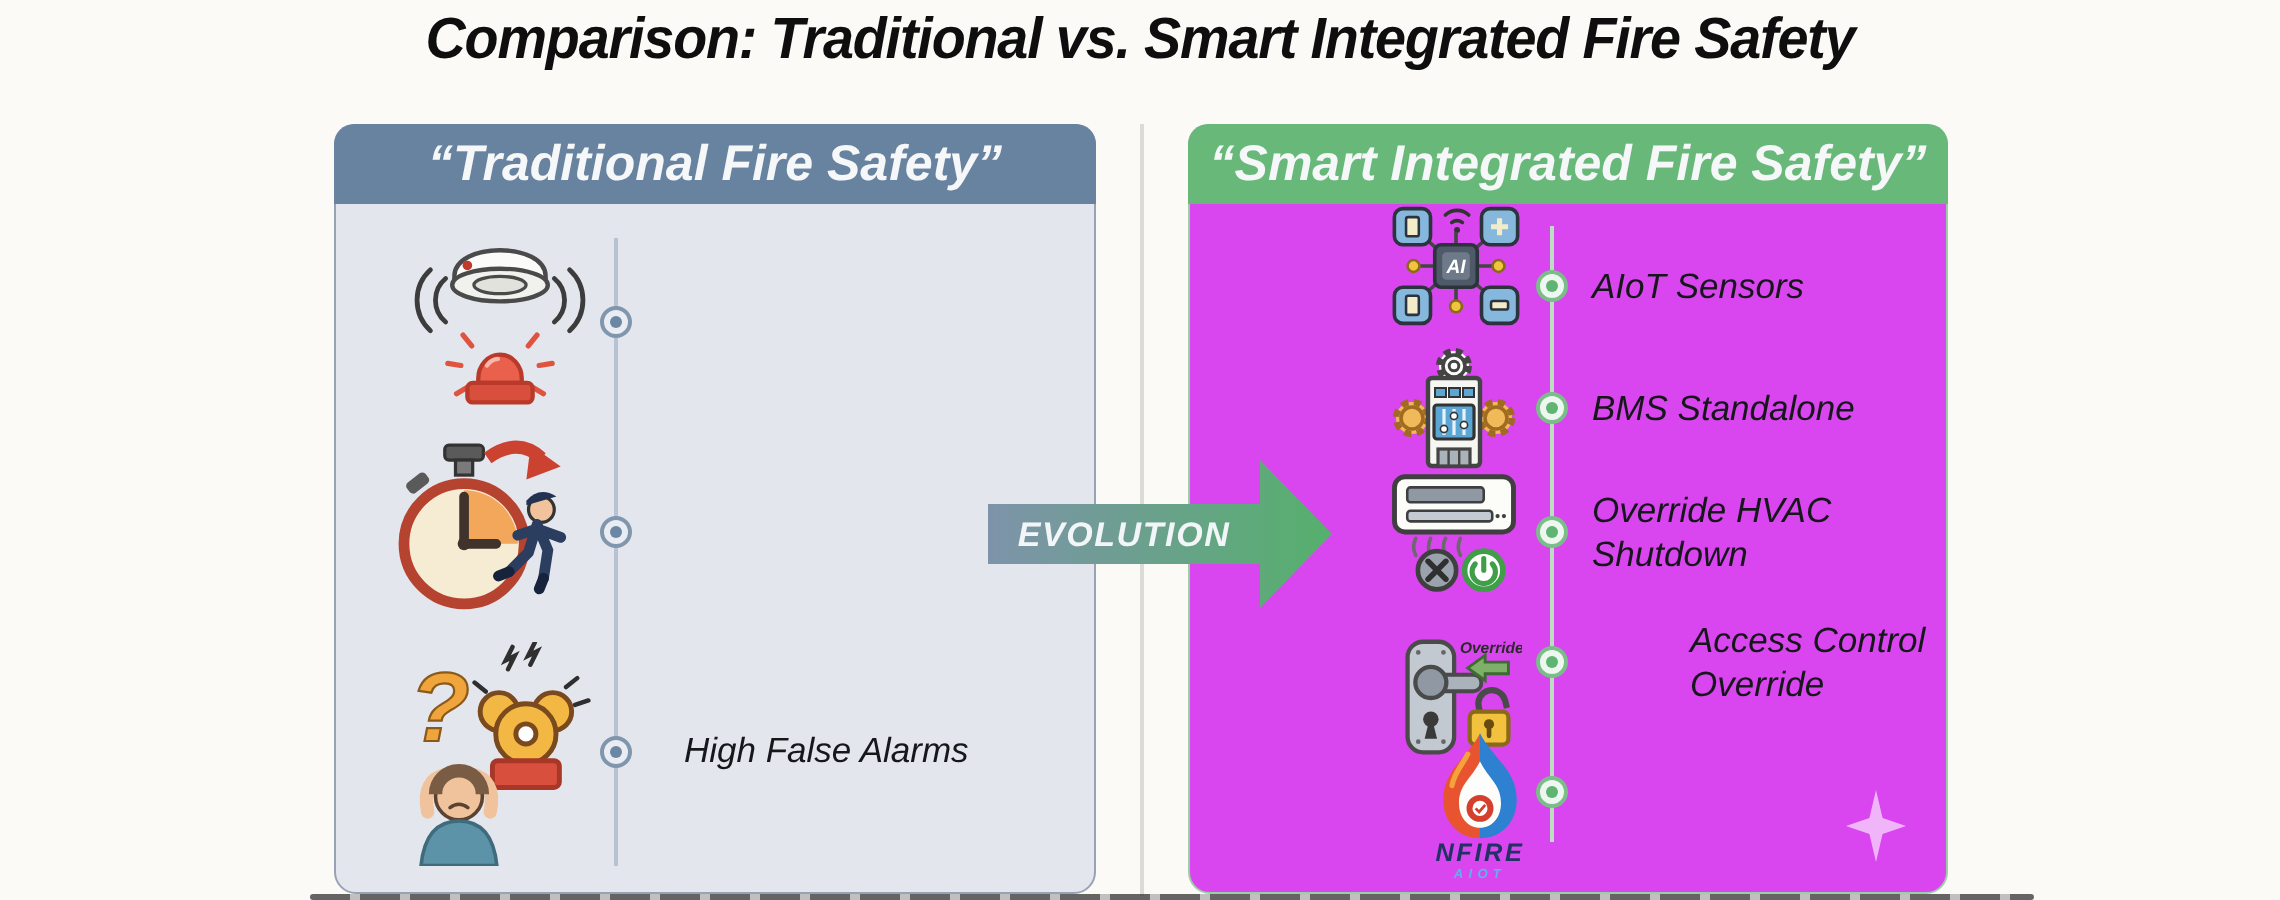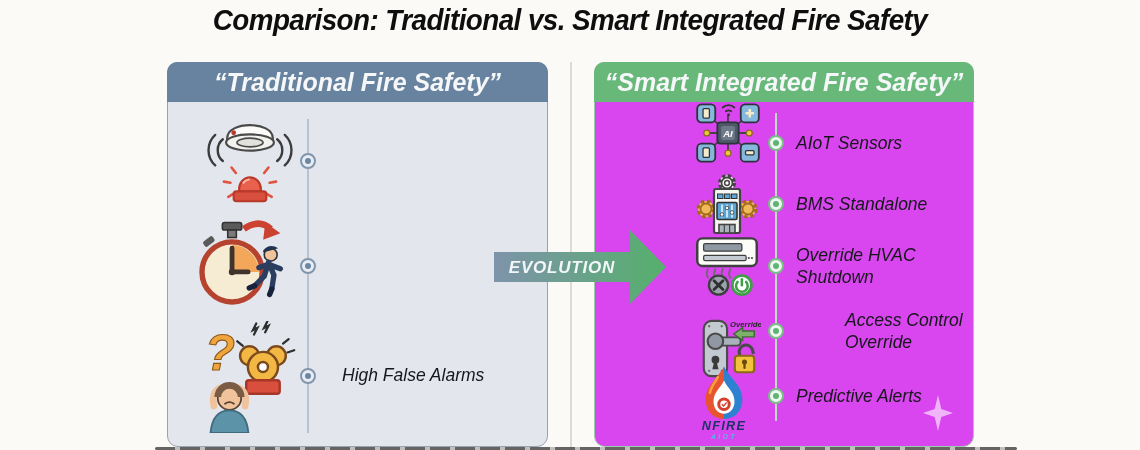--- a/index.html
+++ b/index.html
@@ -244,21 +244,21 @@
         <path d="M58,14.5 h-12 v-3.5 l-9,6.5 9,6.5 v-3.5 h12 z" fill="#7fb069" stroke="#3e6b33" stroke-width="1.5"></path>
         <path d="M42,40 v-4 a7,7 0 0 1 14,0 v4" fill="none" stroke="#4a4a4a" stroke-width="3.2" transform="rotate(-14 49 34)"></path>
         <rect x="38" y="40" width="20" height="17" rx="3" fill="#f2c23e" stroke="#8a6a1a" stroke-width="2.2"></rect>
         <circle cx="48" cy="46.5" r="2.6" fill="#6a4a10"></circle>
         <path d="M48,48 v4.5" stroke="#6a4a10" stroke-width="2.4" stroke-linecap="round"></path>
       </svg>
     </div>
     <div class="node green" style="left:173px;top:260px;"></div>
     <div class="item-label" style="left:218px;top:246px;width:150px;margin-left:32px;">Access Control Override</div>
 
-    <div class="icon-box" style="left:94px;top:300px;">
+    <div class="icon-box" style="left:110px;top:300px;">
       <svg width="70" height="78" viewBox="0 0 80 89">
         <defs>
           <clipPath id="clipL">
               <rect x="0" y="0" width="40" height="66"></rect>
             </clipPath>
           <clipPath id="clipR">
               <rect x="40" y="0" width="40" height="66"></rect>
             </clipPath>
         </defs>
         <g>
@@ -267,21 +267,20 @@
           <path d="M40,20 C36,29 28,33 28,44 C28,52 33,58 40,58 C47,58 52,52 52,44 C52,33 44,29 40,20 Z" fill="#fdfdfb"></path>
           <path d="M33,16 C30,22 25,27 24,34" fill="none" stroke="#f6a23c" stroke-width="3" stroke-linecap="round"></path>
           <circle cx="40" cy="47" r="6" fill="#fff" stroke="#d5402e" stroke-width="3.4"></circle>
           <path d="M37.5,47 l2,2 l3.5,-4" fill="none" stroke="#d5402e" stroke-width="1.6"></path>
         </g>
         <text x="40" y="77" text-anchor="middle" font-size="14.5" font-weight="bold" fill="#203364" letter-spacing="1.5">NFIRE</text>
         <text x="40" y="87" text-anchor="middle" font-size="7.5" font-weight="bold" fill="#58b6e8" letter-spacing="3">AIOT</text>
       </svg>
     </div>
     <div class="node green" style="left:173px;top:325px;"></div>
-    <div class="item-label" style="left:201px;top:322px;">Predictive Alerts</div>
 
     <div class="sparkle" style="left:328px;top:332px;position:absolute;"></div>
   </section>
 
   <svg class="evolution-arrow" viewBox="0 0 182 82">
     <defs>
       <linearGradient id="evoGrad" x1="0" y1="0" x2="1" y2="0">
         <stop offset="0" stop-color="#7e93aa"></stop>
         <stop offset="1" stop-color="#55b06c"></stop>
       </linearGradient>

